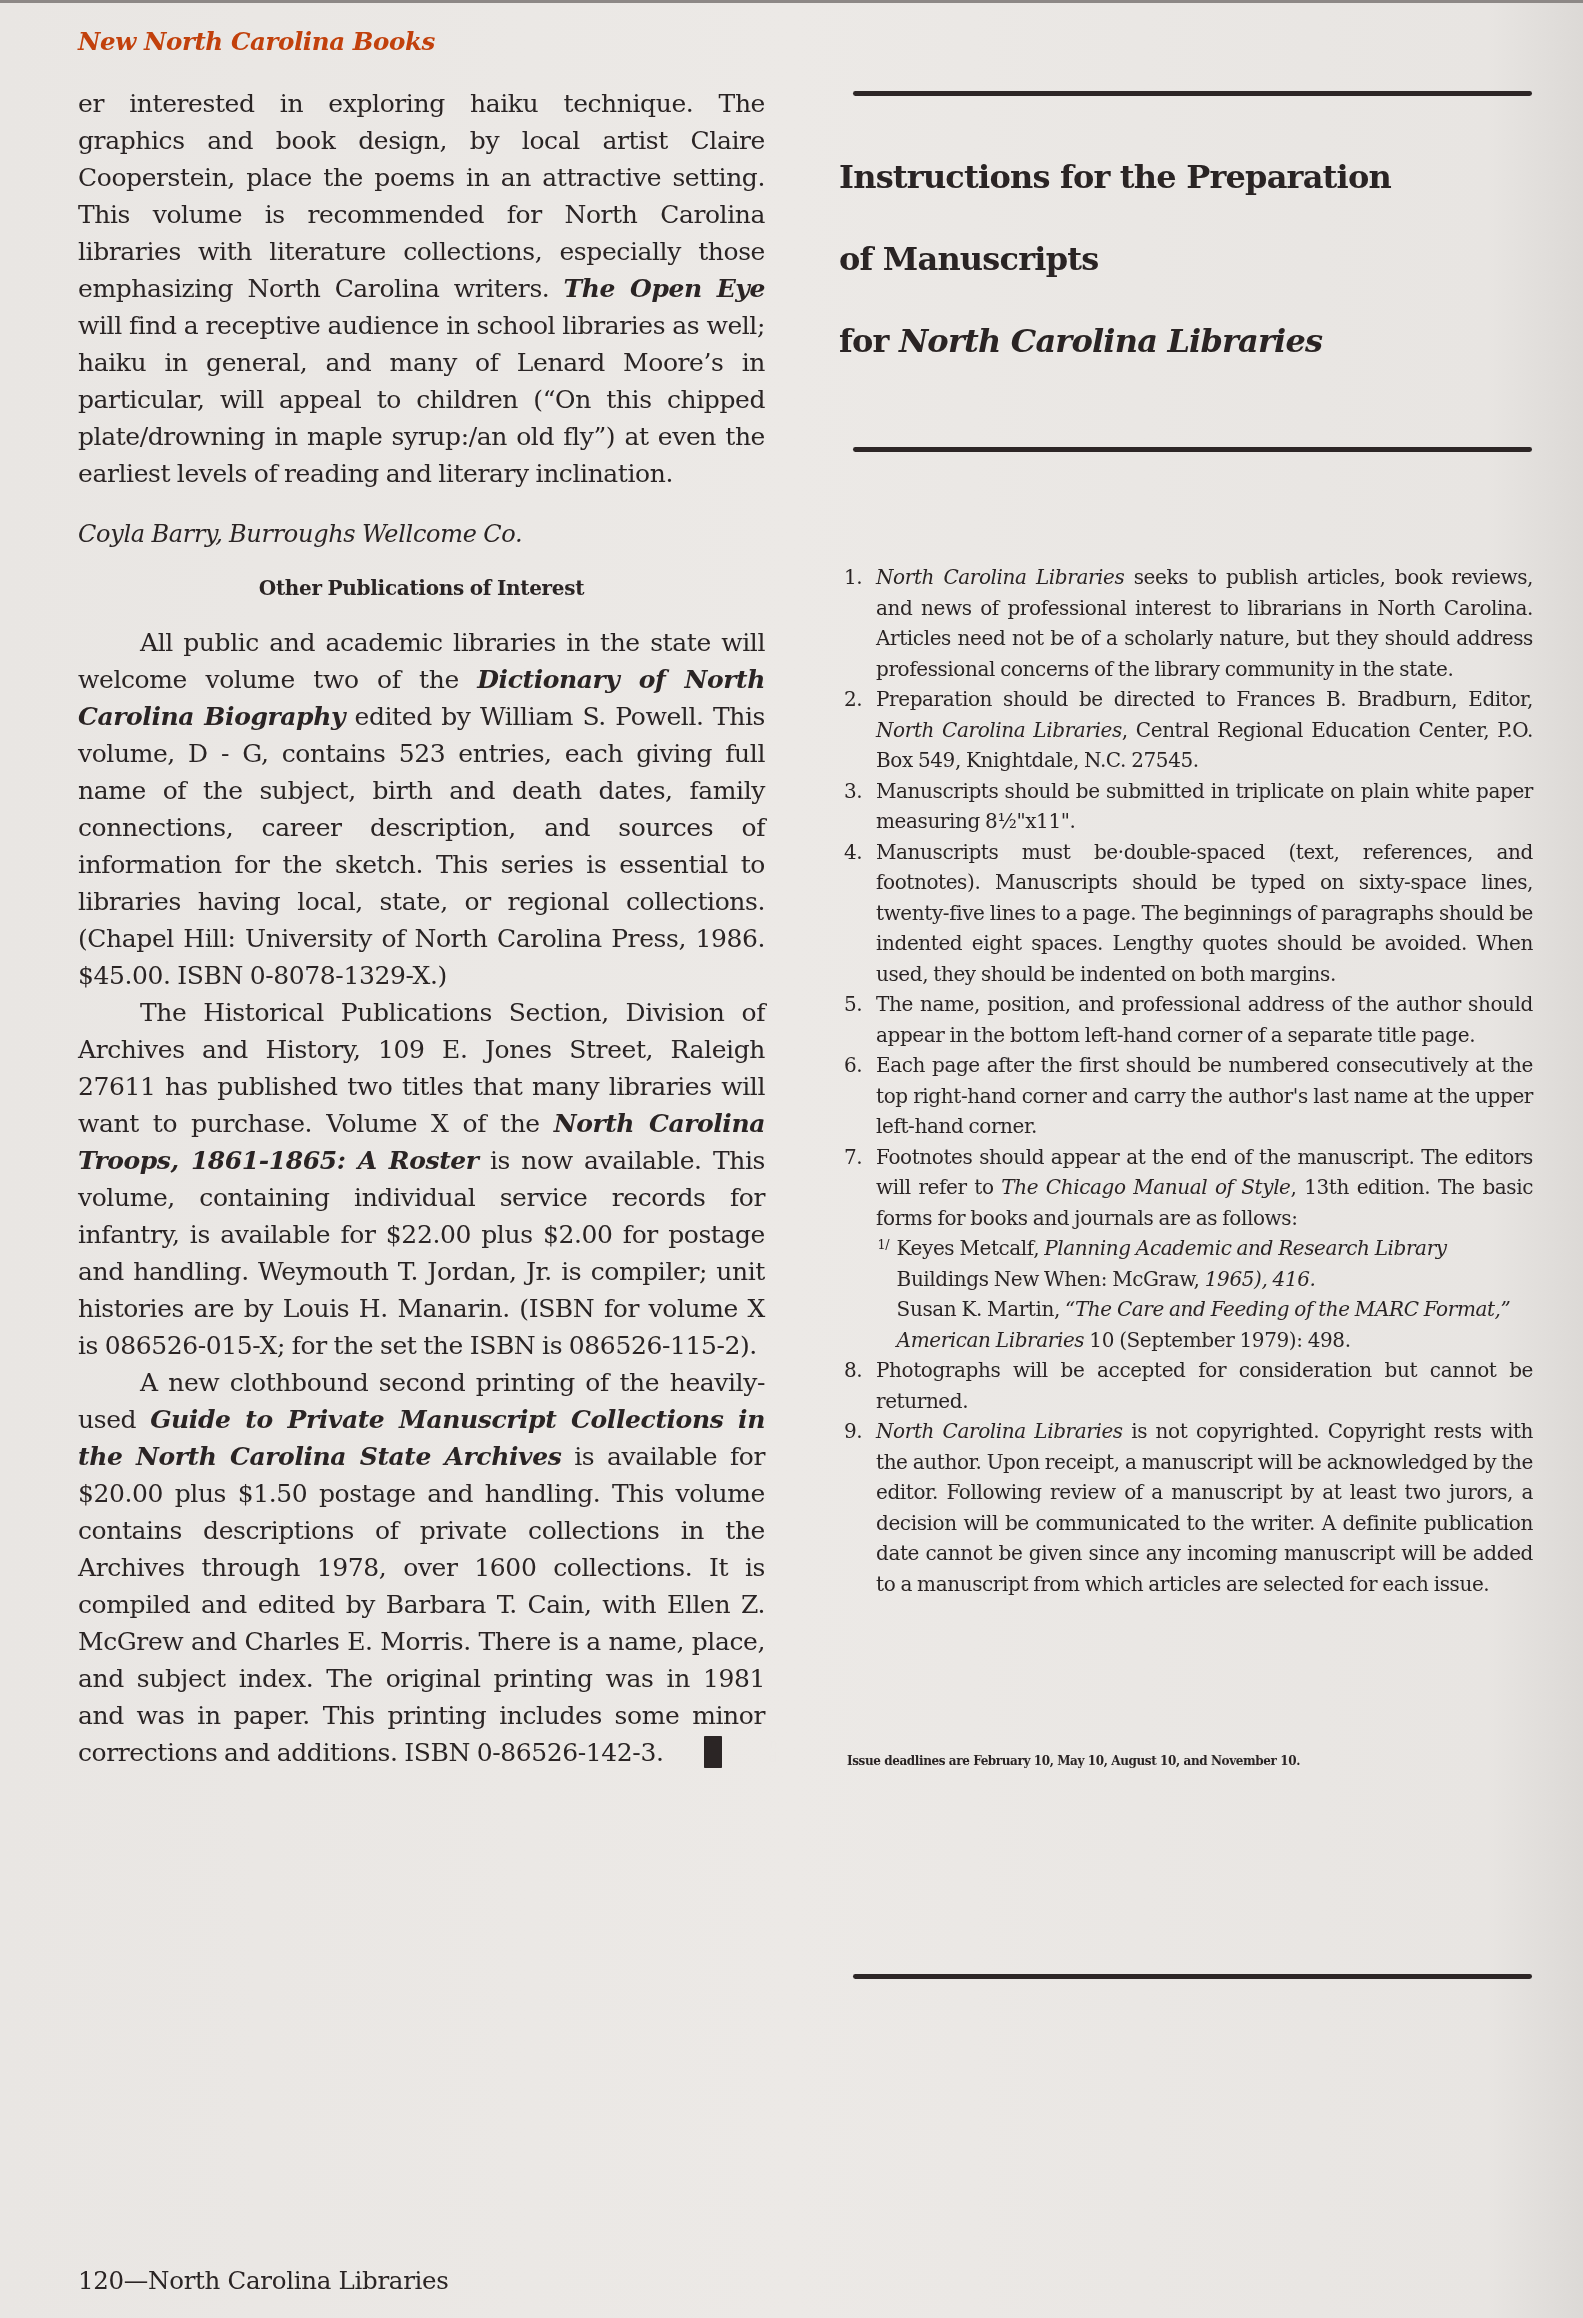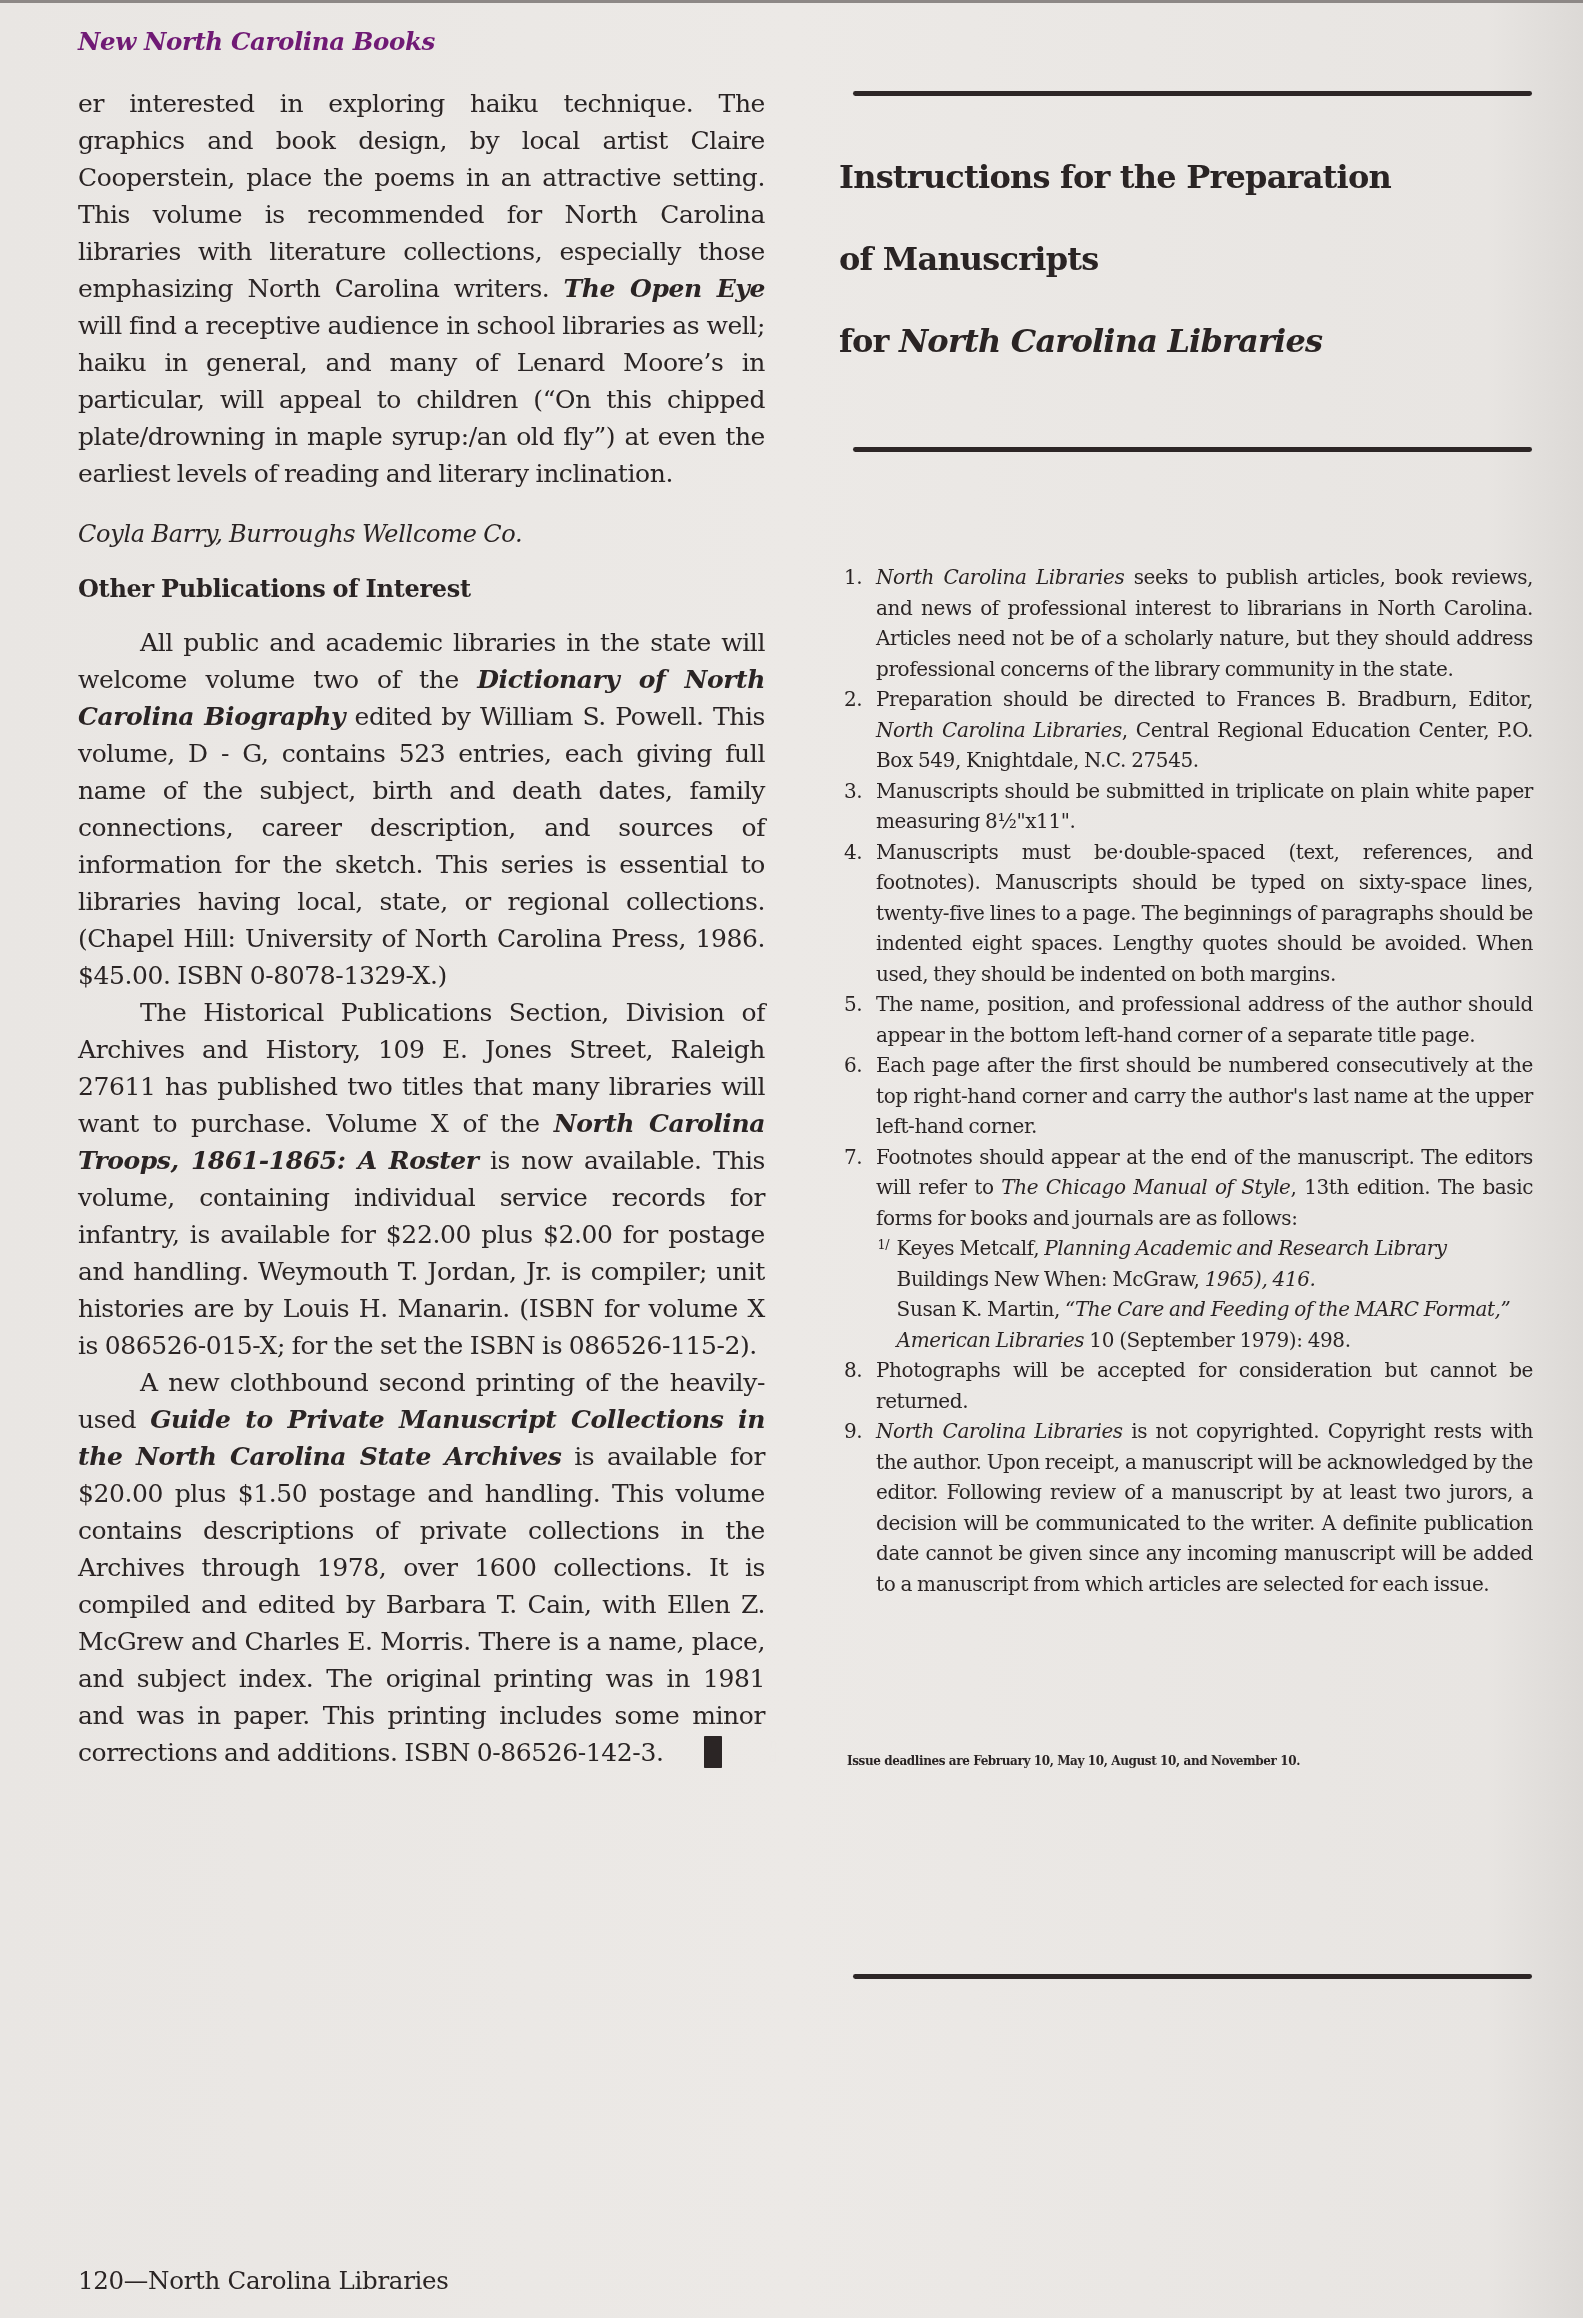--- a/index.html
+++ b/index.html
@@ -7,37 +7,37 @@
     width: 1583px; height: 2319px; position: relative; overflow: hidden;
     background: #ebe8e5;
     background-image: linear-gradient(90deg, #e9e6e3 0%, #ece9e6 50%, #e8e5e2 94%, #dcd9d6 100%);
     color: #2a2424;
     font-family: "DejaVu Serif", "Liberation Serif", serif;
   }
   .topshade { position:absolute; left:0; top:0; width:1583px; height:3.2px; background:#8d8886; }
   .running-head {
     position:absolute; left:78px; top:27px;
     font-family: "DejaVu Serif", serif; font-style: italic; font-weight: bold;
-    font-size: 24.5px; letter-spacing: -0.4px; color:#701a75;text-align:center;
+    font-size: 24.5px; letter-spacing: -0.4px; color:#c2410c;text-align:center;
   }
   
   .left-col {
     position:absolute; left:78px; top:85px; width:687px;
     font-size: 25px; line-height: 37px; text-align: justify;
     letter-spacing: -0.4px; word-spacing: -0.8px;
   }
   .left-col p { margin:0; }
   .left-col .indent { text-indent: 62px; }
   .left-col b i, .left-col i b, .bi { font-weight: bold; font-style: italic; }
   .byline {
     font-style: italic; font-size: 24px; line-height: 24px;
     margin-top: 30px !important; letter-spacing: -0.3px;
   }
   .sub-head {
-    font-weight: bold; font-size: 24px;
+    text-align: center; font-weight: bold; font-size: 20px;
     margin-top: 24px !important; margin-bottom: 17.4px !important; letter-spacing:-0.3px;
   }
   .ncl-logo {
     display:inline-block; width:18px; height:32px; background:#2b2525;
     vertical-align: -6.3px; margin-left: 41px; position:relative; border-radius:0.8px;
   }
   .ncl-logo span {
     position:absolute; color:#ebe8e5; font-family:"DejaVu Sans", sans-serif;
     font-size:12px; line-height:12px; left:3.2px; font-weight:normal;
   }

